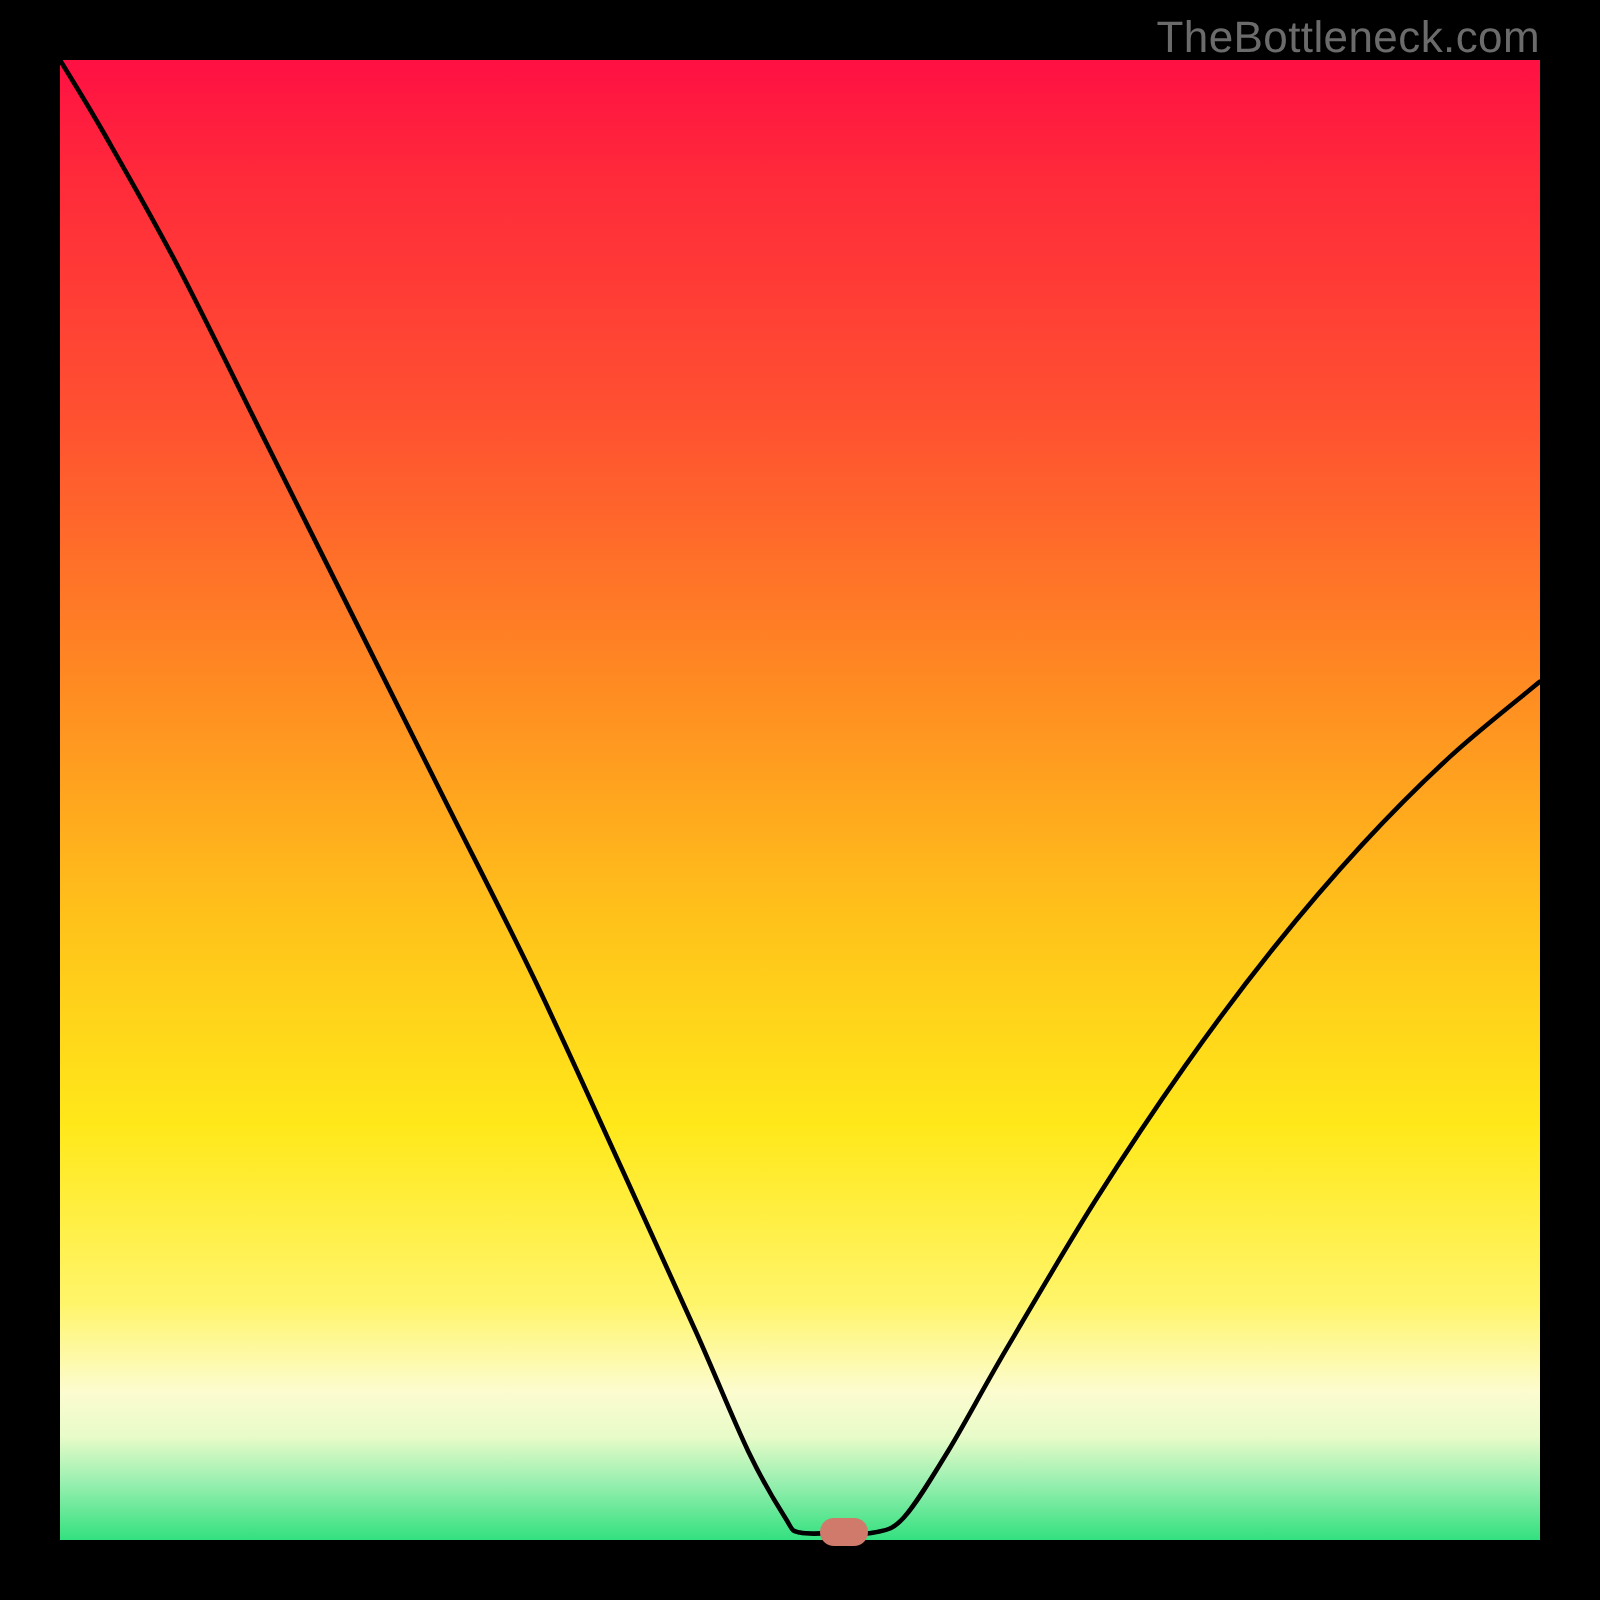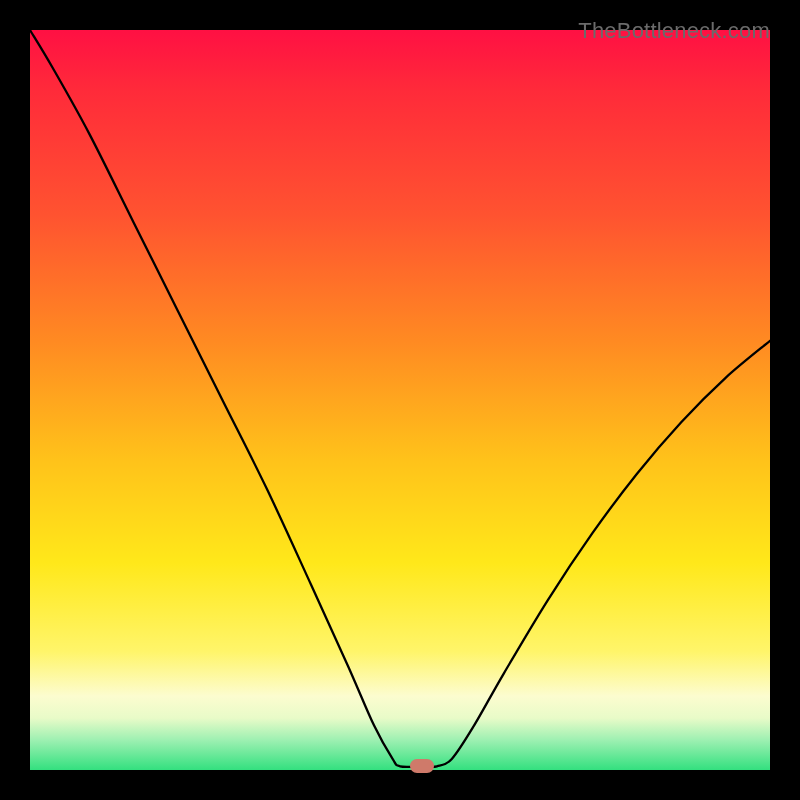--- a/index.html
+++ b/index.html
@@ -34,21 +34,21 @@
       #ffe81a 72%,
       #fff56a 84%,
       #fcfccf 90%,
       #e8fbc8 93%,
       #9cf0b1 96%,
       #33e07f 100%
     );
   }
   .watermark {
     position: absolute;
-    top: 18px;
+    top: 6px;
     right: 30px;
     color: #6b6b6b;
     font-size: 22px;
     letter-spacing: 0.2px;
     user-select: none;
   }
   svg.curve {
     position: absolute;
     left: 0;
     top: 0;

